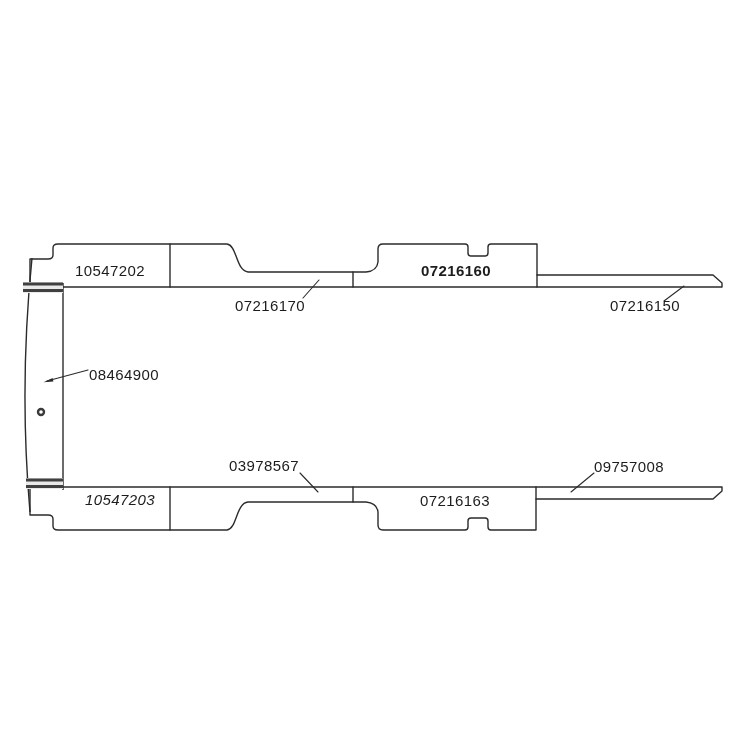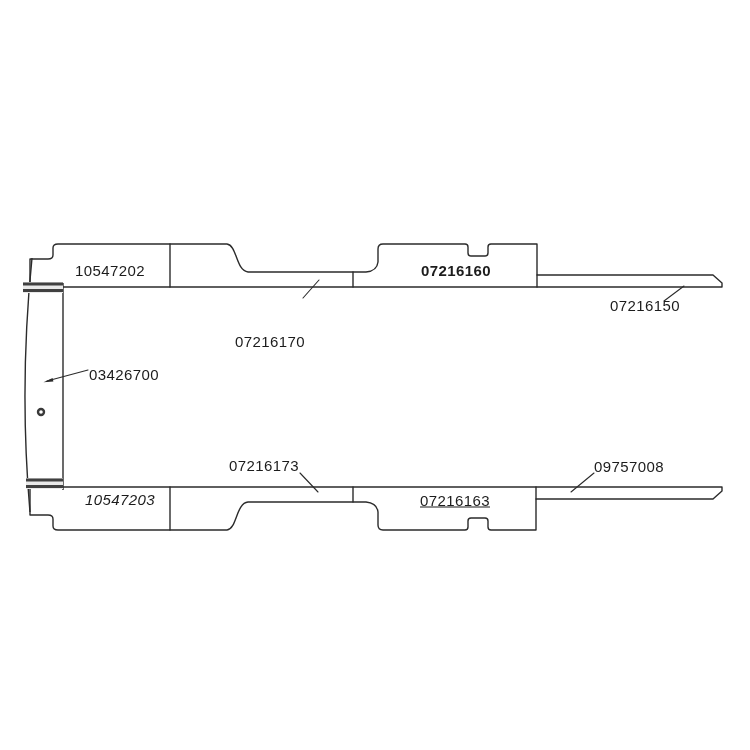--- a/index.html
+++ b/index.html
@@ -107,29 +107,29 @@
       <path d="M 664 289 L 684 274"></path>
       <path d="M 88 358 L 47 369"></path>
       <path d="M 300 461 L 318 480"></path>
       <path d="M 594 461 L 571 480"></path>
     </g>
     <polygon points="43.5,370.2 52.6,365.9 53.4,369.6" fill="#2b2b2b"></polygon>
   </svg>
 
   <div class="part-label" style="left:110px; top:258px;">10547202</div>
 
-  <div class="part-label" style="left:270px; top:293px;margin-top:36px;">07216170</div>
+  <div class="part-label" style="left:270px; top:293px;">07216170</div>
 
   <div class="part-label" style="left:456px; top:258px;font-weight:bold;">07216160</div>
 
   <div class="part-label" style="left:629px; top:293px;margin-left:16px;">07216150</div>
 
-  <div class="part-label" style="left:124px; top:362px;">03426700</div>
+  <div class="part-label" style="left:124px; top:362px;">08464900</div>
 
-  <div class="part-label" style="left:264px; top:453px;">07216173</div>
+  <div class="part-label" style="left:264px; top:453px;">03978567</div>
 
-  <div class="part-label" style="left:455px; top:488px;text-decoration:underline;">07216163</div>
+  <div class="part-label" style="left:455px; top:488px;">07216163</div>
 
   <div class="part-label" style="left:629px; top:454px;">09757008</div>
 
   <div class="part-label" style="left:120px; top:487px;font-style:italic;">10547203</div>
 
 </div>
 
 </body></html>

